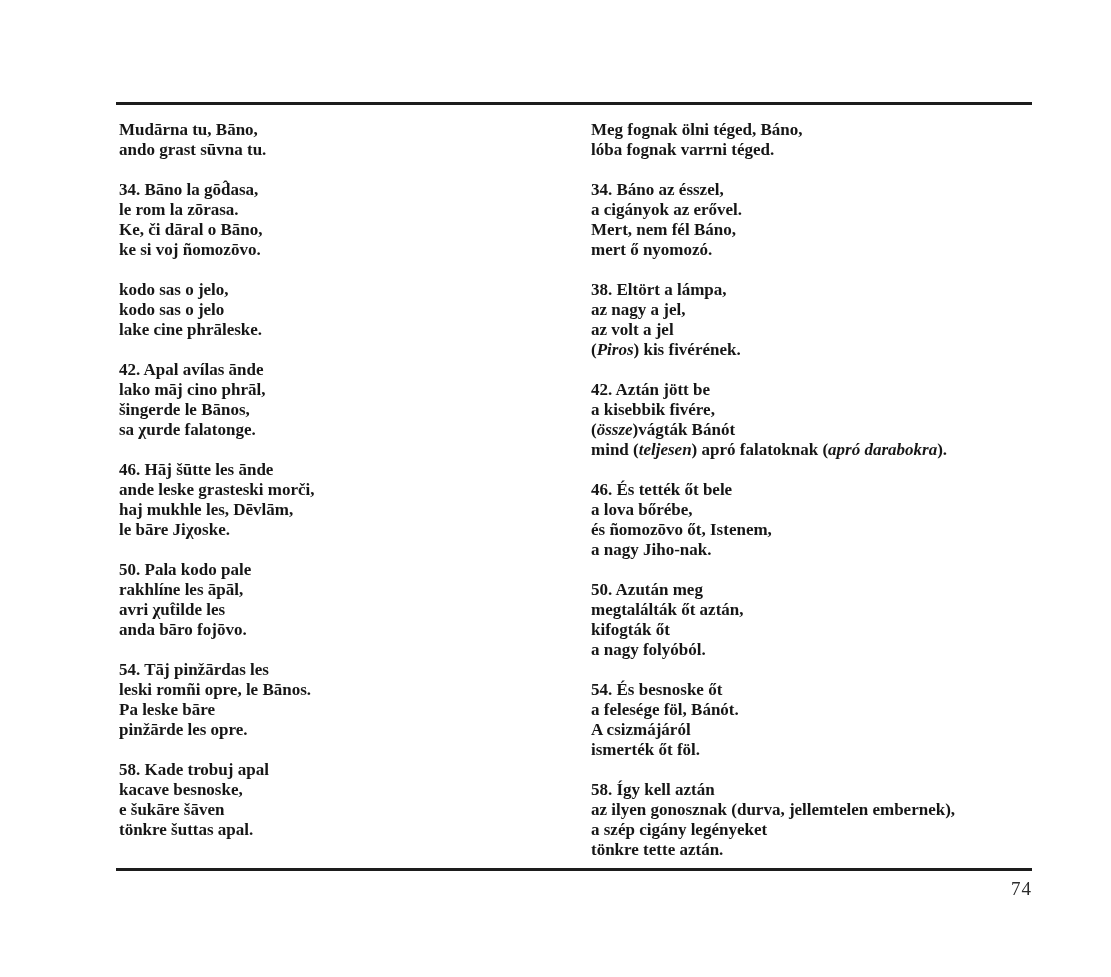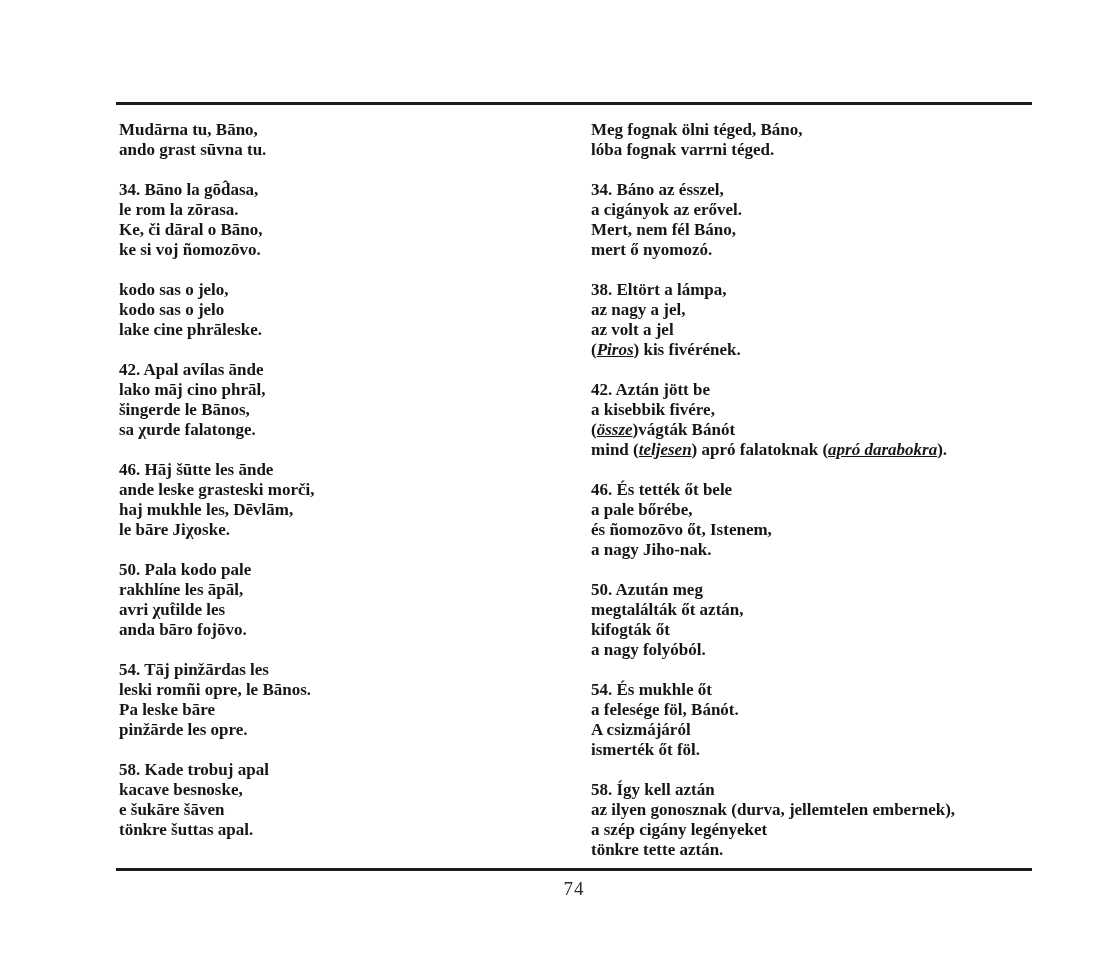--- a/index.html
+++ b/index.html
@@ -37,27 +37,27 @@
   .column { display: block; }
   .column.left  { width: 472px; }
   .column.right { width: 440px; }
   .stanza { margin: 0 0 20px 0; }
   .line {
     font-size: 17px;
     line-height: 20px;
     font-weight: bold;
     white-space: nowrap;
   }
-  .line i { font-style: italic; text-decoration: underline; }
+  .line i { font-style: italic; }
   .page-number {
     position: absolute;
     top: 878px;
     left: 100px;
     width: 916px;
-    text-align: center;
+    text-align: right;
     font-size: 19px;
     font-weight: normal;
     color: #2b2b2b;
     letter-spacing: 1px;
   }
 </style>
 </head>
 <body>
 
 <div class="page">
@@ -129,32 +129,32 @@
           <div class="line"><span>(</span><i>Piros</i><span>) kis fivérének.</span></div>
         </div>
         <div class="stanza">
           <div class="line"><span>42. </span><span>Aztán jött be</span></div>
           <div class="line"><span>a kisebbik fivére,</span></div>
           <div class="line"><span>(</span><i>össze</i><span>)vágták Bánót</span></div>
           <div class="line"><span>mind (</span><i>teljesen</i><span>) apró falatoknak (</span><i>apró darabokra</i><span>).</span></div>
         </div>
         <div class="stanza">
           <div class="line"><span>46. </span><span>És tették őt bele</span></div>
-          <div class="line"><span>a pale bőrébe,</span></div>
+          <div class="line"><span>a lova bőrébe,</span></div>
           <div class="line"><span>és ñomozōvo őt, Istenem,</span></div>
           <div class="line"><span>a nagy Jiho-nak.</span></div>
         </div>
         <div class="stanza">
           <div class="line"><span>50. </span><span>Azután meg</span></div>
           <div class="line"><span>megtalálták őt aztán,</span></div>
           <div class="line"><span>kifogták őt</span></div>
           <div class="line"><span>a nagy folyóból.</span></div>
         </div>
         <div class="stanza">
-          <div class="line"><span>54. </span><span>És mukhle őt</span></div>
+          <div class="line"><span>54. </span><span>És besnoske őt</span></div>
           <div class="line"><span>a felesége föl, Bánót.</span></div>
           <div class="line"><span>A csizmájáról</span></div>
           <div class="line"><span>ismerték őt föl.</span></div>
         </div>
         <div class="stanza">
           <div class="line"><span>58. </span><span>Így kell aztán</span></div>
           <div class="line"><span>az ilyen gonosznak (durva, jellemtelen embernek),</span></div>
           <div class="line"><span>a szép cigány legényeket</span></div>
           <div class="line"><span>tönkre tette aztán.</span></div>
         </div>

